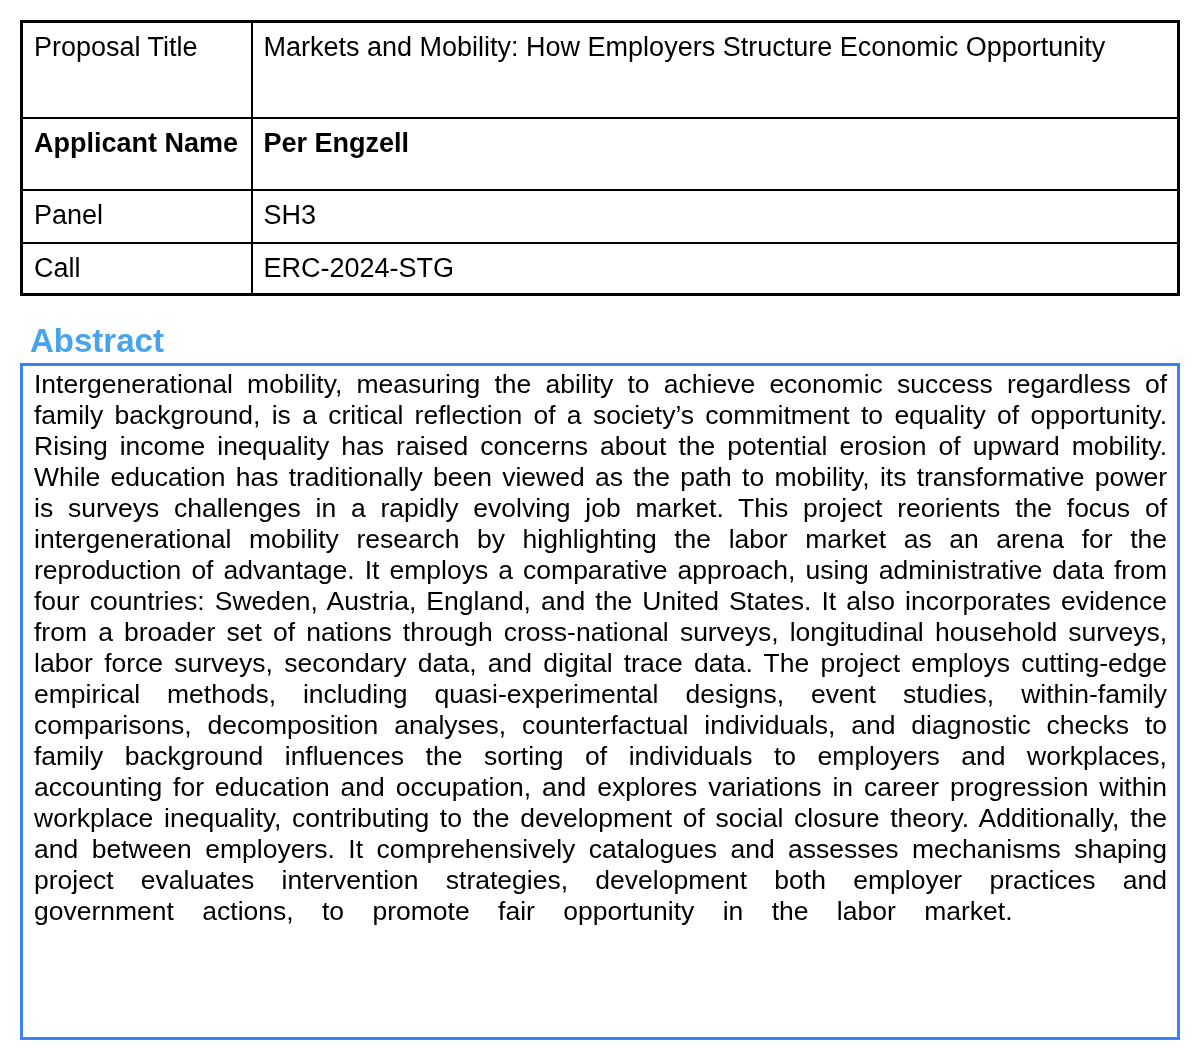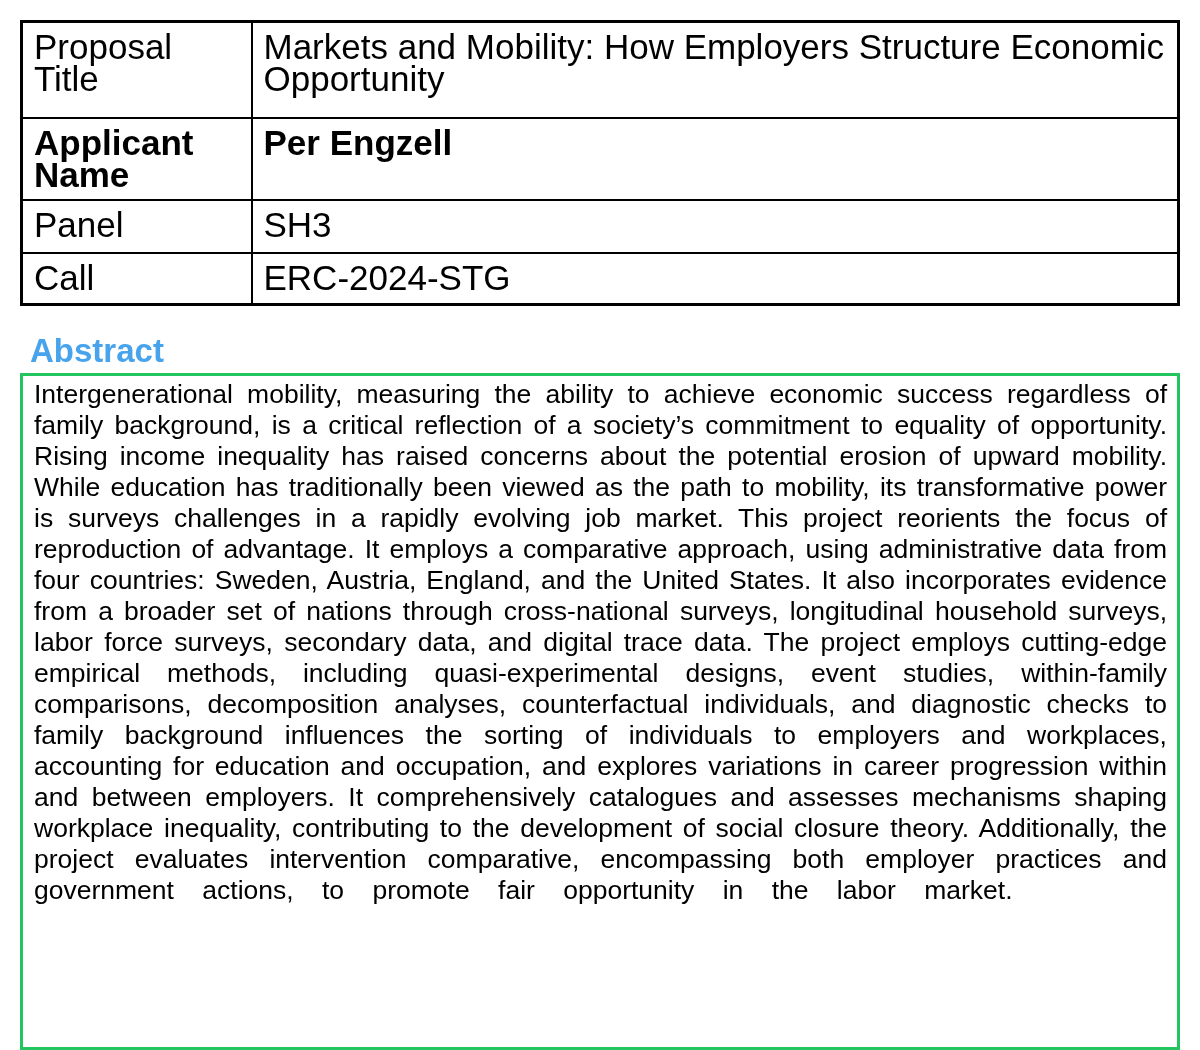--- a/index.html
+++ b/index.html
@@ -22,41 +22,41 @@
   table.meta {
     width: 1160px;
     border-collapse: collapse;
     border: 3px solid #000;
     table-layout: fixed;
   }
   table.meta td {
     border: 2px solid #000;
     vertical-align: top;
     padding: 8px 11px;
-    font-size: 35px;
+    font-size: 27px;
     line-height: 32px;
     overflow: hidden;
   }
   td.label-cell { width: 230px; }
   tr.r1 td { height: 96px; }
   tr.r2 td { height: 72px; font-weight: bold; }
   tr.r3 td { height: 53px; }
   tr.r4 td { height: 52px; }
 
   
   .abstract-heading {
     margin: 26px 0 3px 10px;
     font-size: 33px;
     line-height: 38px;
     font-weight: bold;
   }
   .abstract-box {
     width: 1160px;
     height: 677px;
-    border: 3px solid #22c55e;
+    border: 3px solid #3b82f6;
     padding: 3px 10px 3px 11px;
     overflow: hidden;
   }
   .abs-line {
     font-size: 26.5px;
     line-height: 31px;
     text-align: justify;
     text-align-last: justify;
     -moz-text-align-last: justify;
     white-space: normal;
@@ -96,28 +96,29 @@
 
   <h2 class="abstract-heading" style="color: rgb(71, 163, 235);">Abstract</h2>
 
   <div class="abstract-box">
     <div class="abstract-body">
         <div class="abs-line">Intergenerational mobility, measuring the ability to achieve economic success regardless of</div>
         <div class="abs-line">family background, is a critical reflection of a society’s commitment to equality of opportunity.</div>
         <div class="abs-line">Rising income inequality has raised concerns about the potential erosion of upward mobility.</div>
         <div class="abs-line">While education has traditionally been viewed as the path to mobility, its transformative power</div>
         <div class="abs-line">is surveys challenges in a rapidly evolving job market. This project reorients the focus of</div>
+        <div class="abs-line">intergenerational mobility research by highlighting the labor market as an arena for the</div>
         <div class="abs-line">reproduction of advantage. It employs a comparative approach, using administrative data from</div>
         <div class="abs-line">four countries: Sweden, Austria, England, and the United States. It also incorporates evidence</div>
         <div class="abs-line">from a broader set of nations through cross-national surveys, longitudinal household surveys,</div>
         <div class="abs-line">labor force surveys, secondary data, and digital trace data. The project employs cutting-edge</div>
         <div class="abs-line">empirical methods, including quasi-experimental designs, event studies, within-family</div>
         <div class="abs-line">comparisons, decomposition analyses, counterfactual individuals, and diagnostic checks to</div>
         <div class="abs-line">family background influences the sorting of individuals to employers and workplaces,</div>
         <div class="abs-line">accounting for education and occupation, and explores variations in career progression within</div>
+        <div class="abs-line">workplace inequality, contributing to the development of social closure theory. Additionally, the</div>
         <div class="abs-line">and between employers. It comprehensively catalogues and assesses mechanisms shaping</div>
-        <div class="abs-line">workplace inequality, contributing to the development of social closure theory. Additionally, the</div>
-        <div class="abs-line">project evaluates intervention comparative, encompassing both employer practices and</div>
+        <div class="abs-line">project evaluates intervention strategies, development both employer practices and</div>
         <div class="abs-line">government actions, to promote fair opportunity in the labor market.</div>
       </div>
   </div>
 
 </div>
 
 </body></html>

